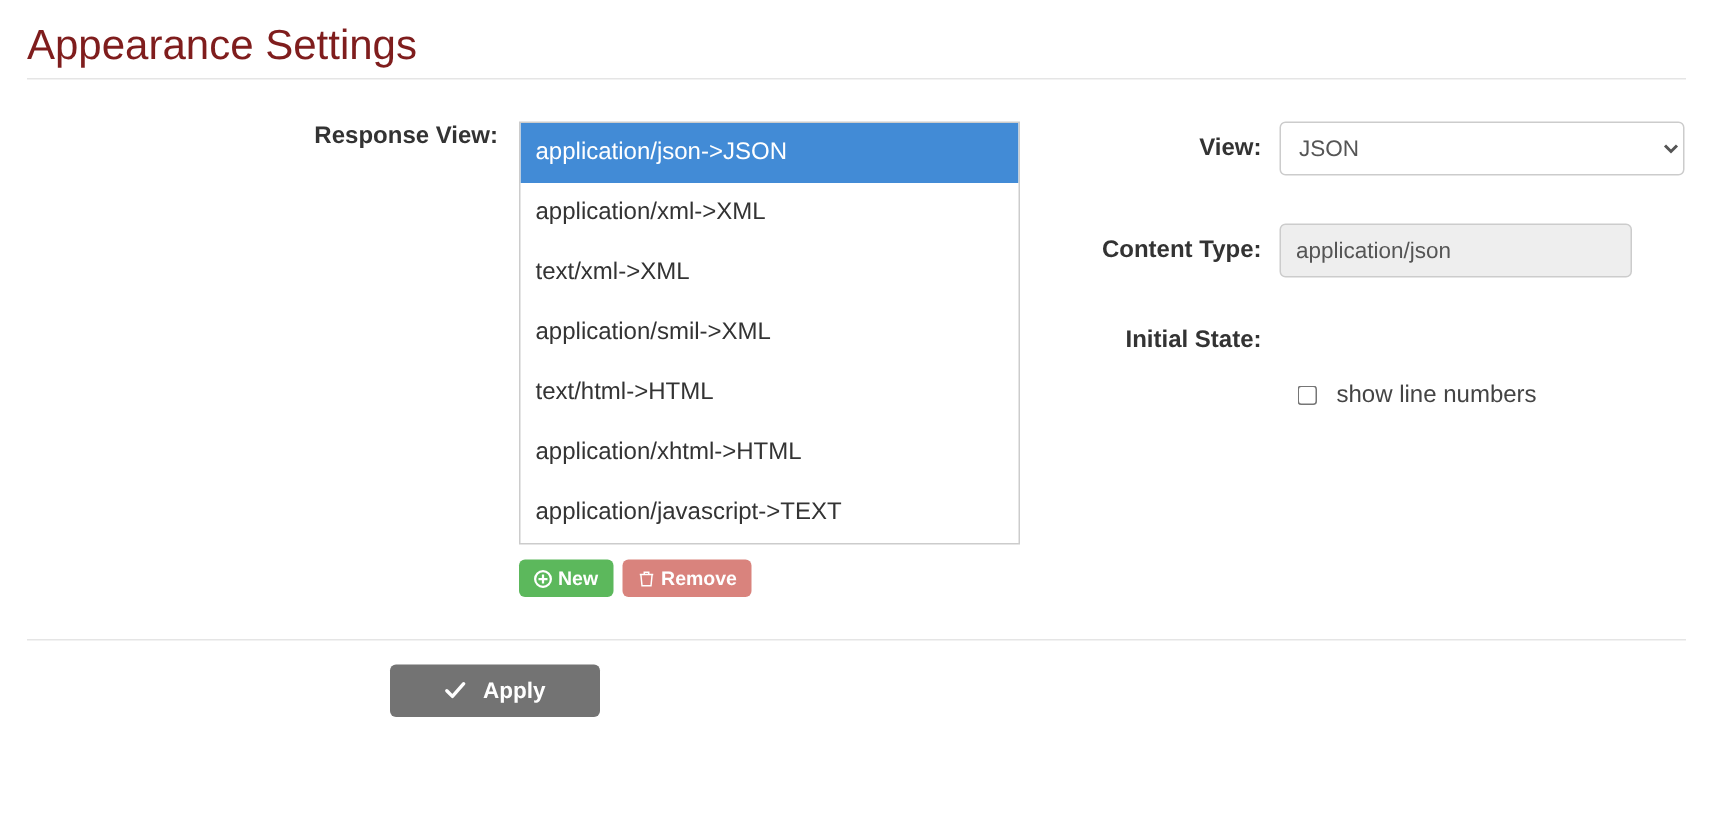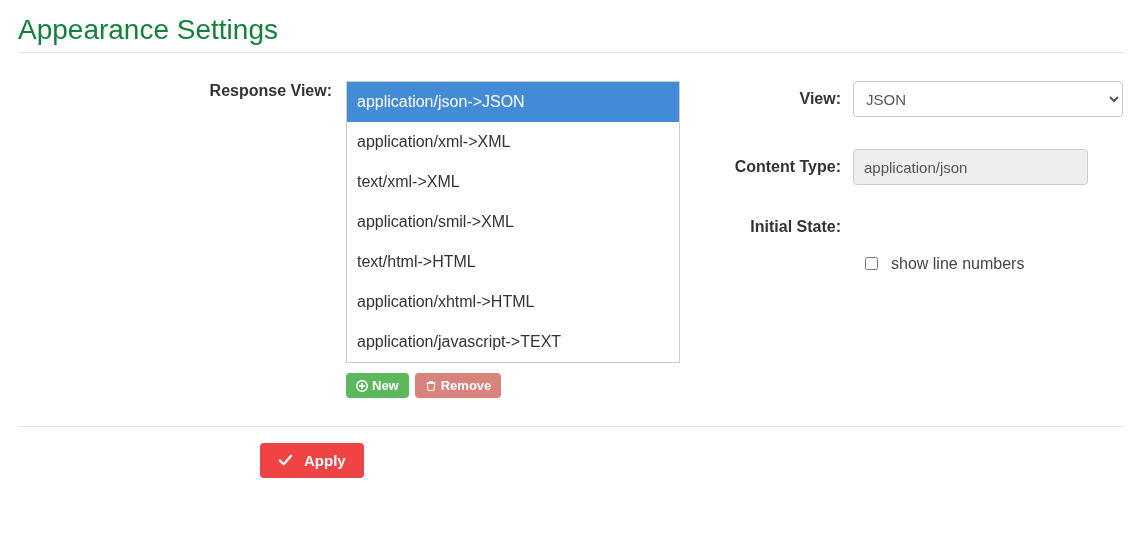--- a/index.html
+++ b/index.html
@@ -10,21 +10,21 @@
     color: #333;
     background: #fff;
     width: 1142px;
   }
   .container {
     padding: 14px 18px 24px 18px;
   }
   h1.page-title {
     font-size: 28px;
     font-weight: 400;
-    color: #15803d;
+    color: #7f1d1d;
     margin: 0 0 6px 0;
   }
   .hr { height:1px; background:#e5e5e5; margin:6px 0 28px 0; }
   .hr-bottom { height:1px; background:#e5e5e5; margin:28px 0 16px 0; }
   .form-row {
     display:flex;
     align-items:flex-start;
   }
   .col-left { width:328px; text-align:right; padding-right:14px; }
   .col-mid  { width:334px; }
@@ -57,24 +57,24 @@
     border:none;
     border-radius:4px;
     padding:6px 10px;
     cursor:pointer;
     line-height:1;
     text-align:center;
   }
   .btn-green { background:#5cb85c; }
   .btn-red   { background:#d9837d; }
   .btn-apply {
-    background:#ef4444;
+    background:#737373;
     font-size:15px;
     font-weight:600;
-    padding:10px 18px;
+    padding:10px 36px;
     border-radius:4px;
     gap:11px;
   }
   .btn-row { margin-top:10px; display:flex; gap:6px; }
   .field-text {
     width:235px;
     height:36px;
     background:#eee;
     border:1px solid #ccc;
     border-radius:4px;

